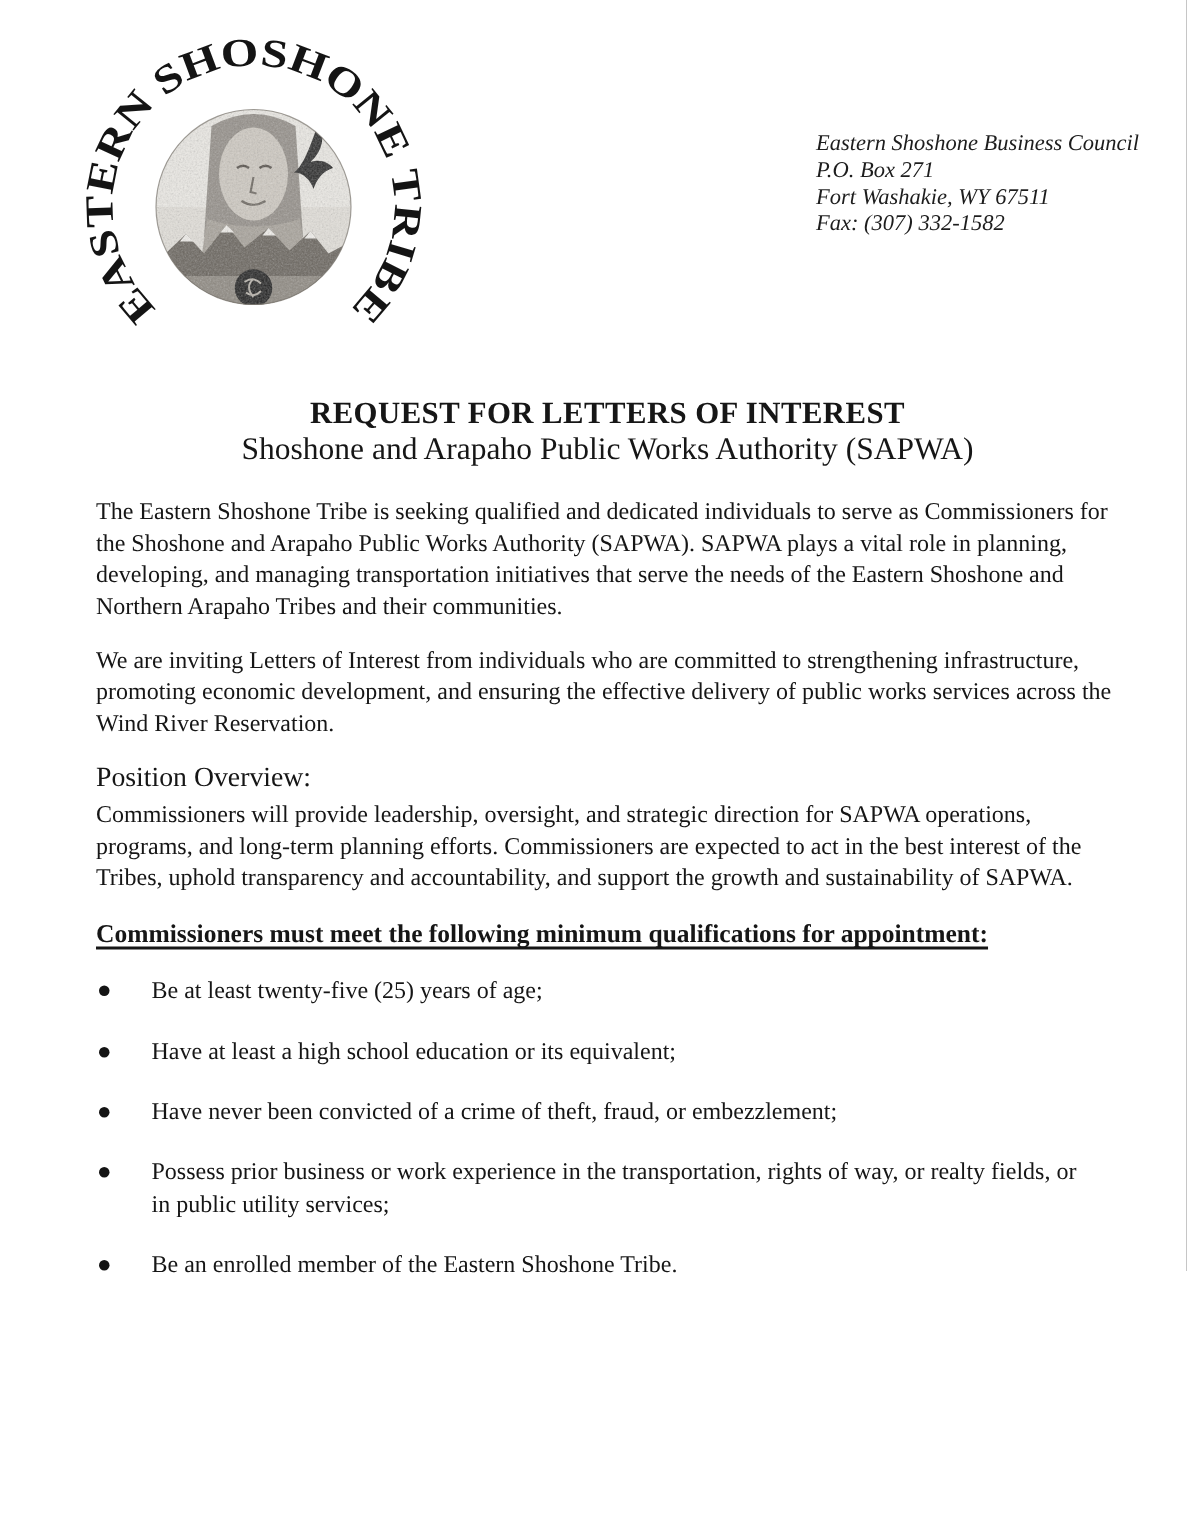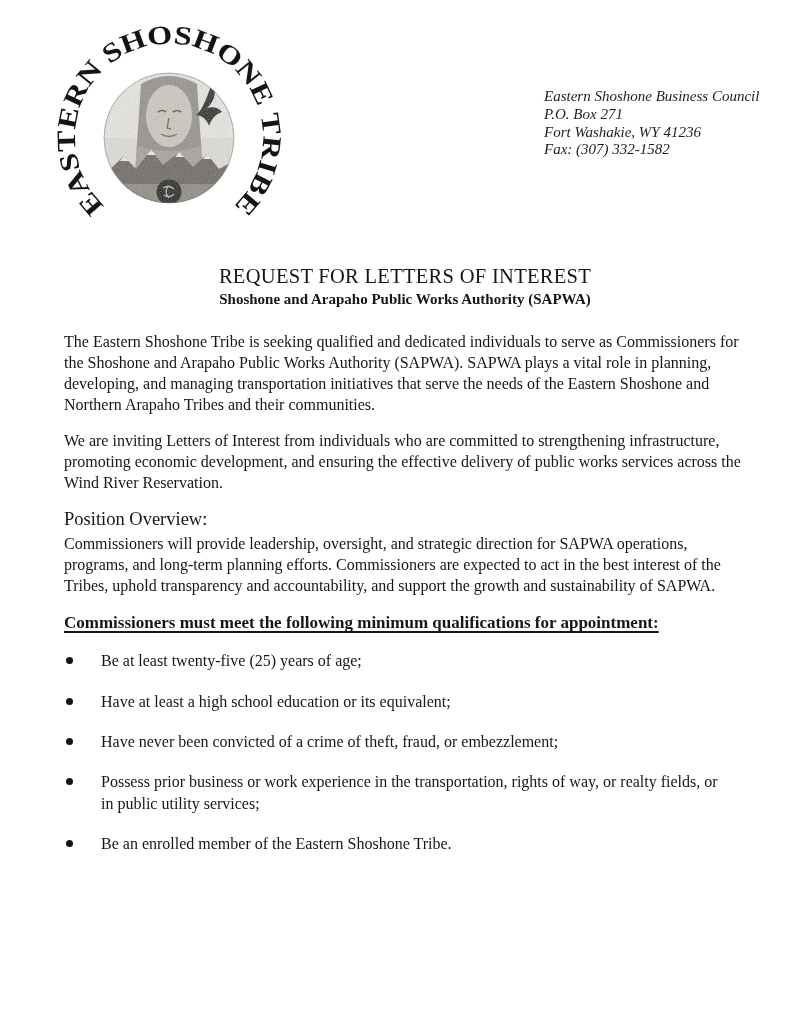--- a/index.html
+++ b/index.html
@@ -16,22 +16,22 @@
   .header { position:absolute; left:0; top:0; width:791px; height:262px; }
   .logo { position:absolute; left:40px; top:22px; width:258px; height:214px; }
   .letterhead {
     position:absolute; left:544px; top:88px;
     font-style:italic; font-size:15px; line-height:17.8px;
     color:#1d1d1d; white-space:nowrap;
   }
   
   .content { position:absolute; left:64px; top:264px; width:682px; }
   .title-block { text-align:center; margin-bottom:20px; }
-  .doc-title   { font-size:20.5px; font-weight:normal; line-height:24px; letter-spacing:0.3px; }
-  .doc-subtitle{ font-size:15px; font-weight:bold; line-height:22.5px; }
+  .doc-title   { font-size:20.5px; font-weight:bold; line-height:24px; letter-spacing:0.3px; }
+  .doc-subtitle{ font-size:21px; font-weight:normal; line-height:22.5px; }
   .body-para   { font-size:16px; line-height:21.3px; margin:0 0 14px 0; text-align:left; }
   .section-heading { font-size:18.5px; font-weight:normal; margin:12px 0 3px 0; line-height:22px; }
   .qual-heading {
     font-size:17px; font-weight:bold; margin:16px 0 0 0; line-height:21px;
     text-decoration:underline; text-underline-offset:3px; text-decoration-thickness:1.5px;
   }
   ul.qual-list { list-style:none; margin:17px 0 0 0; padding:0; }
   ul.qual-list li {
     position:relative; padding-left:37px; margin-bottom:19px;
     font-size:16px; line-height:21.3px; max-width:622px;
@@ -88,21 +88,21 @@
       <circle cx="129" cy="116" r="65" fill="none" stroke="#7a766f" stroke-width="0.8" opacity="0.7"></circle>
 
       <text font-family="Liberation Serif, serif" font-weight="bold" font-size="26.5" fill="#141414">
         <textPath href="#arcPath" startOffset="0" textLength="448" lengthAdjust="spacingAndGlyphs">EASTERN SHOSHONE TRIBE</textPath>
       </text>
     </svg>
 
     <div class="letterhead">
       <div>Eastern Shoshone Business Council</div>
       <div>P.O. Box 271</div>
-      <div>Fort Washakie, WY 41236</div>
+      <div>Fort Washakie, WY 67511</div>
       <div>Fax: (307) 332-1582</div>
     </div>
   </div>
 
   <div class="content">
 
     <div class="title-block">
       <div class="doc-title">REQUEST FOR LETTERS OF INTEREST</div>
       <div class="doc-subtitle">Shoshone and Arapaho Public Works Authority (SAPWA)</div>
     </div>

